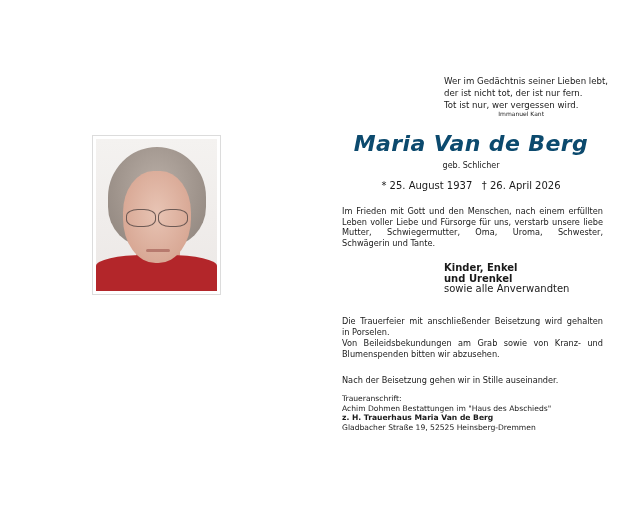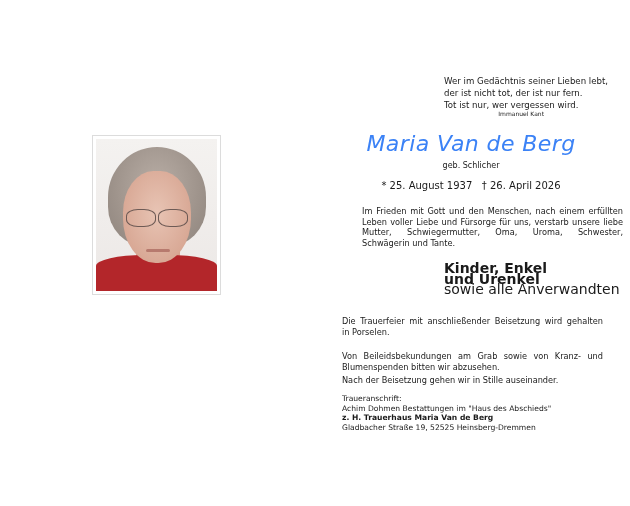--- a/index.html
+++ b/index.html
@@ -9,28 +9,28 @@
   .hair{position:absolute;left:12px;top:8px;width:98px;height:100px;border-radius:50% 50% 40% 40%;background:radial-gradient(ellipse at 50% 40%,#b9aea6 0%,#9f948c 60%,#8d837c 100%);}
   .face{position:absolute;left:27px;top:32px;width:68px;height:92px;border-radius:45% 45% 48% 48%;background:radial-gradient(ellipse at 50% 45%,#e8c4b4 0%,#d9a996 70%,#c99582 100%);}
   .glasses{position:absolute;top:70px;height:16px;width:28px;border:1.5px solid #6d5a55;border-radius:40%;}
   .gl-l{left:30px;} .gl-r{left:62px;}
   .mouth{position:absolute;left:50px;top:110px;width:24px;height:3px;border-radius:2px;background:#b77a6e;}
   .shirt{position:absolute;left:0;bottom:0;width:100%;height:36px;background:#b3262a;border-radius:40% 40% 0 0 / 30% 30% 0 0;}
   .neck{position:absolute;left:40px;bottom:24px;width:44px;height:24px;background:#d6a590;border-radius:0 0 50% 50%;}
   .txt{position:absolute;font-size:8.2px;line-height:10.6px;white-space:nowrap;}
   .quote{left:444px;top:75px;font-size:8.6px;line-height:12px;}
   .quote-author{position:absolute;right:86px;top:110px;font-size:6px;}
-  .name{position:absolute;left:340px;width:262px;top:131px;text-align:center;font-size:22px;font-style:italic;font-weight:normal;letter-spacing:0.4px;color:#3b82f6;}
+  .name{position:absolute;left:340px;width:262px;top:131px;text-align:center;font-size:22px;font-style:italic;font-weight:bold;letter-spacing:0.4px;color:#0c4a6e;}
   .birthname{position:absolute;left:340px;width:262px;top:161px;text-align:center;font-size:8px;}
   .dates{position:absolute;left:340px;width:262px;top:180px;text-align:center;font-size:10px;}
   .para{position:absolute;left:342px;width:261px;font-size:8.2px;line-height:10.6px;text-align:justify;}
   .para span.line{display:block;text-align:justify;text-align-last:justify;}
   .para span.last{text-align-last:left;}
   .bold{font-weight:bold;}
-  .sign{position:absolute;left:444px;top:263px;font-size:14px;line-height:10.6px;}
+  .sign{position:absolute;left:444px;top:263px;font-size:10px;line-height:10.6px;}
   .addr{position:absolute;left:342px;top:394px;font-size:7.6px;line-height:9.6px;}
 </style>
 </head>
 <body>
 
 <div class="photo-frame">
   <div class="photo" title="Portrait of Maria Van de Berg">
     <div class="hair"></div>
     <div class="neck"></div>
     <div class="shirt"></div>
@@ -45,38 +45,38 @@
   <div>Wer im Gedächtnis seiner Lieben lebt,</div>
   <div>der ist nicht tot, der ist nur fern.</div>
   <div>Tot ist nur, wer vergessen wird.</div>
 </div>
 <div class="quote-author">Immanuel Kant</div>
 
 <div class="name">Maria Van de Berg</div>
 <div class="birthname">geb. Schlicher</div>
 <div class="dates" style="white-space:pre;">* 25. August 1937   † 26. April 2026</div>
 
-<div class="para" style="top:206px;margin-left:20px;">
+<div class="para" style="top:206px;">
   <span class="line">Im Frieden mit Gott und den Menschen, nach einem erfüllten</span>
   <span class="line">Leben voller Liebe und Fürsorge für uns, verstarb unsere liebe</span>
   <span class="line">Mutter,   Schwiegermutter,   Oma,   Uroma,   Schwester,</span>
   <span class="line last">Schwägerin und Tante.</span>
 </div>
 
 <div class="sign">
   <div class="bold">Kinder, Enkel</div>
   <div class="bold">und Urenkel</div>
   <div>sowie alle Anverwandten</div>
 </div>
 
 <div class="para" style="top:316px;">
   <span class="line">Die Trauerfeier mit anschließender Beisetzung wird gehalten</span>
   <span class="line last">in Porselen.</span>
 </div>
-<div class="para" style="top:351px;">
+<div class="para" style="top:338px;">
   <span class="line">Von Beileidsbekundungen am Grab sowie von Kranz- und</span>
   <span class="line last">Blumenspenden bitten wir abzusehen.</span>
 </div>
 <div class="para" style="top:375px;">
   <span class="line last">Nach der Beisetzung gehen wir in Stille auseinander.</span>
 </div>
 
 <div class="addr">
   <div>Traueranschrift:</div>
   <div>Achim Dohmen Bestattungen im "Haus des Abschieds"</div>

